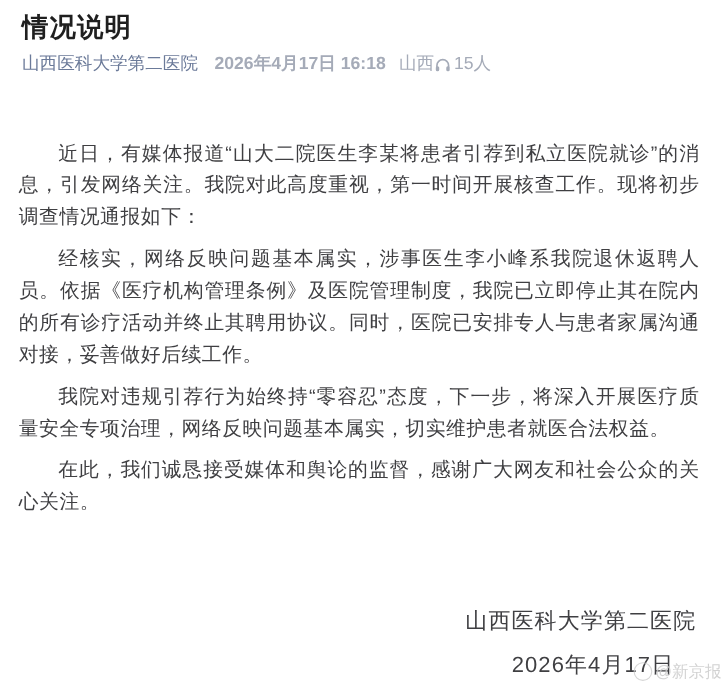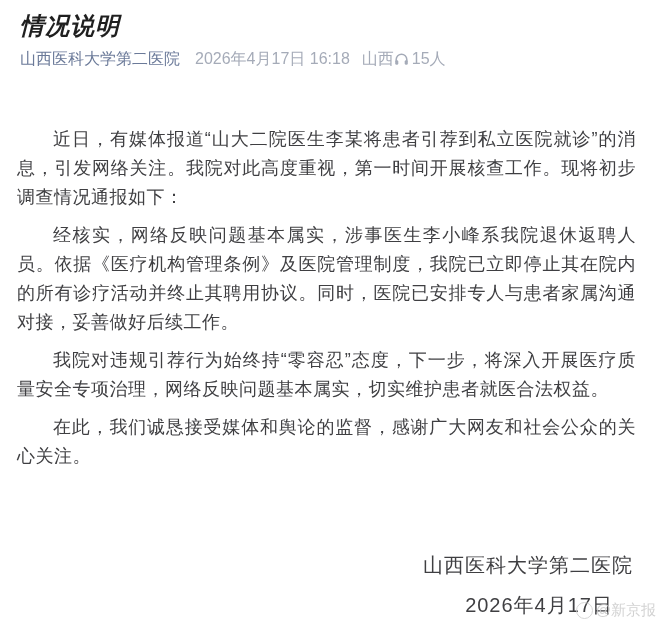--- a/index.html
+++ b/index.html
@@ -12,37 +12,36 @@
     overflow: hidden;
     font-family: "Liberation Sans", "DejaVu Sans", sans-serif;
   }
   .post-title {
     margin: 10px 0 0 20px;
     font-size: 24px;
     line-height: 32px;
     font-weight: 700;
     letter-spacing: 1px;
     color: #1f1f1f;
-    font-style: italic;
   }
   .byline {
     display: flex;
     align-items: center;
     margin: 8px 0 0 20px;
     font-size: 16px;
     line-height: 18px;
     color: #a5abb8;
     white-space: nowrap;
   }
   .byline .account {
     color: #6b7a99;
     margin-right: 15px;
     cursor: pointer;
   }
-  .byline .post-date { margin-right: 12px; }
+  .byline .post-date { margin-right: 12px; font-weight: bold; }
   .byline .region { }
   .byline .listen { display: inline-flex; align-items: center; justify-content: flex-end; }
   .byline .listen svg { display: block; margin-right: 3px; }
   .article {
     margin-top: 57px;
     padding: 0 24px 0 17px;
     font-size: 18px;
     line-height: 29px;
     color: #3f3f42;
     text-align: justify;

